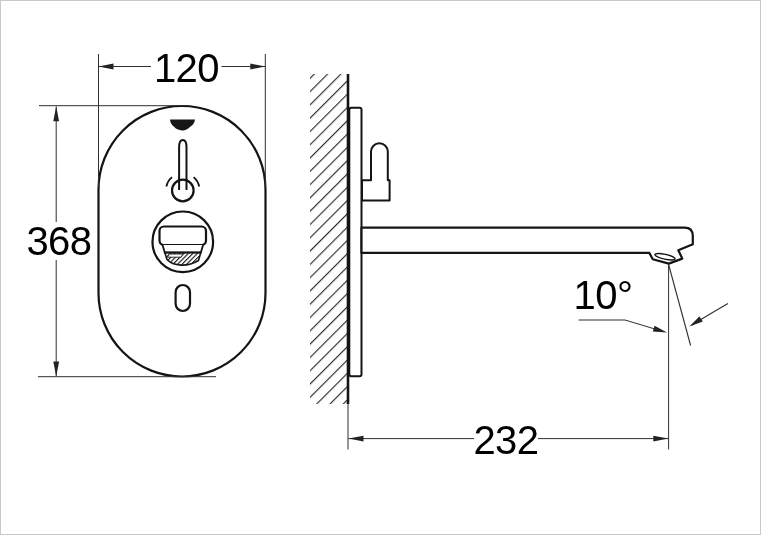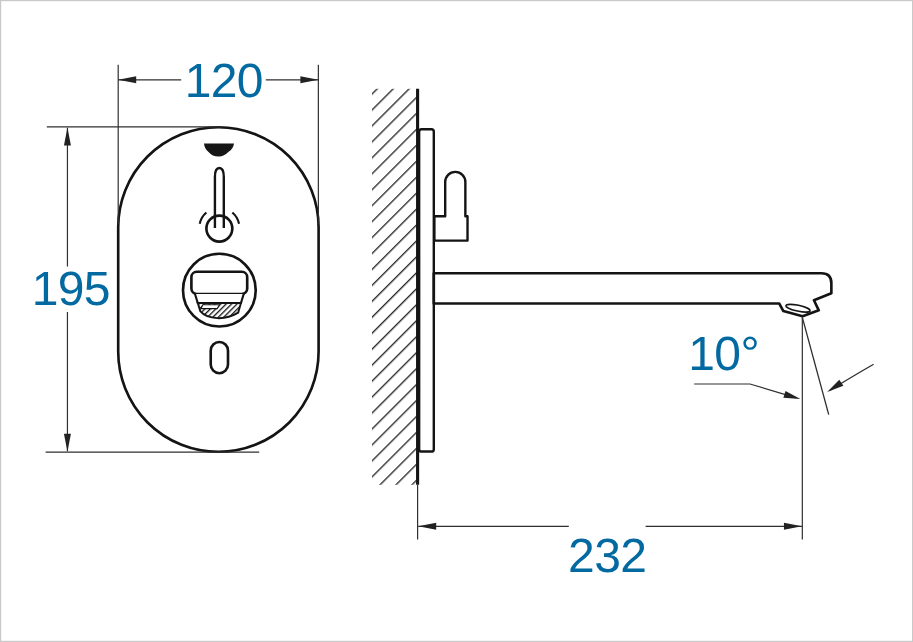--- a/index.html
+++ b/index.html
@@ -10,21 +10,21 @@
     background:#ffffff;
     font-family:"Liberation Sans", sans-serif;
     overflow:hidden;
   }
   #linework{position:absolute;left:0;top:0;}
   .dim-label{
     position:absolute;
     transform:translate(-50%,-50%);
     font-size:40px;
     line-height:1;
-    color:#0369a1;
+    color:#000000;
     white-space:nowrap;
     letter-spacing:-0.5px;
   }
 </style>
 </head>
 <body>
 
 <div id="canvas">
 
   <svg id="linework" width="761" height="535" viewBox="0 0 761 535">
@@ -109,17 +109,17 @@
         <line x1="667.6" y1="263.5" x2="689.6" y2="344.5" stroke-width="1.1"></line>
         <path d="M577.5,319 H624 L662.5,330.6" fill="none"></path>
         <polygon points="666,331.5 651.8,330.5 653.6,324.8" stroke="none"></polygon>
         <path d="M727,302.5 Q702,317 690.8,324.2" fill="none" stroke-width="1.1"></path>
         <polygon points="688.3,325.6 698.4,315.5 701.8,320.5" stroke="none"></polygon>
       </g>
     </g>
   </svg>
 
   <div class="dim-label" style="left:185.5px; top:67px;">120</div>
-  <div class="dim-label" style="left:58px; top:240px;">195</div>
-  <div class="dim-label" style="left:505px; top:439px;margin-top:24px;">232</div>
+  <div class="dim-label" style="left:58px; top:240px;">368</div>
+  <div class="dim-label" style="left:505px; top:439px;">232</div>
   <div class="dim-label" style="left:602px; top:294px;">10°</div>
 
 </div>
 
 </body></html>

